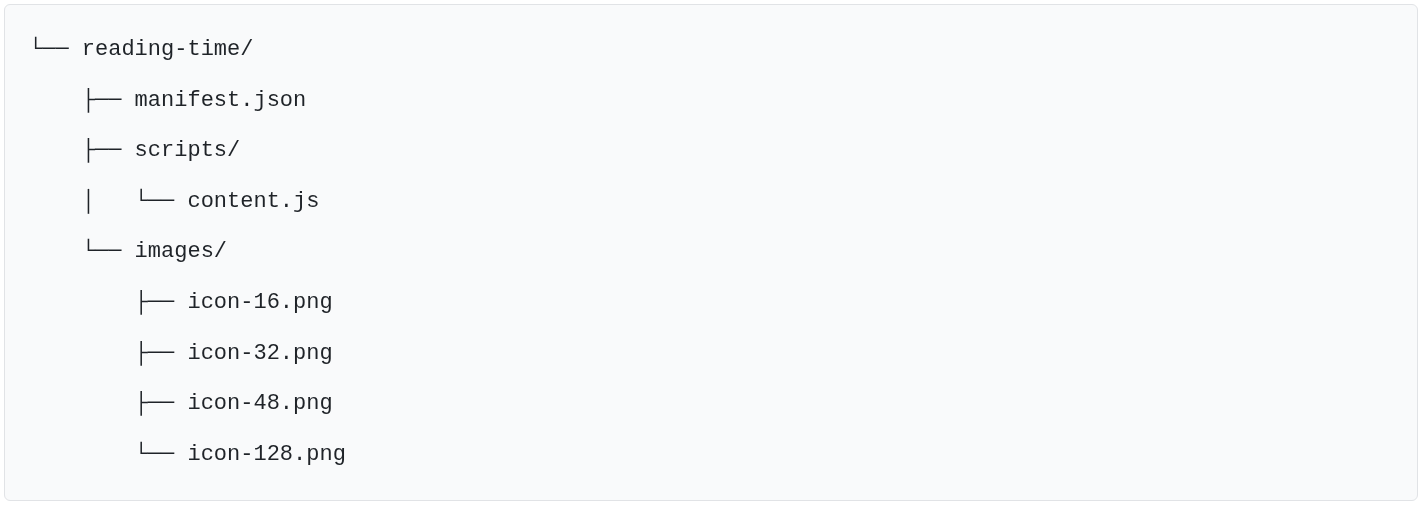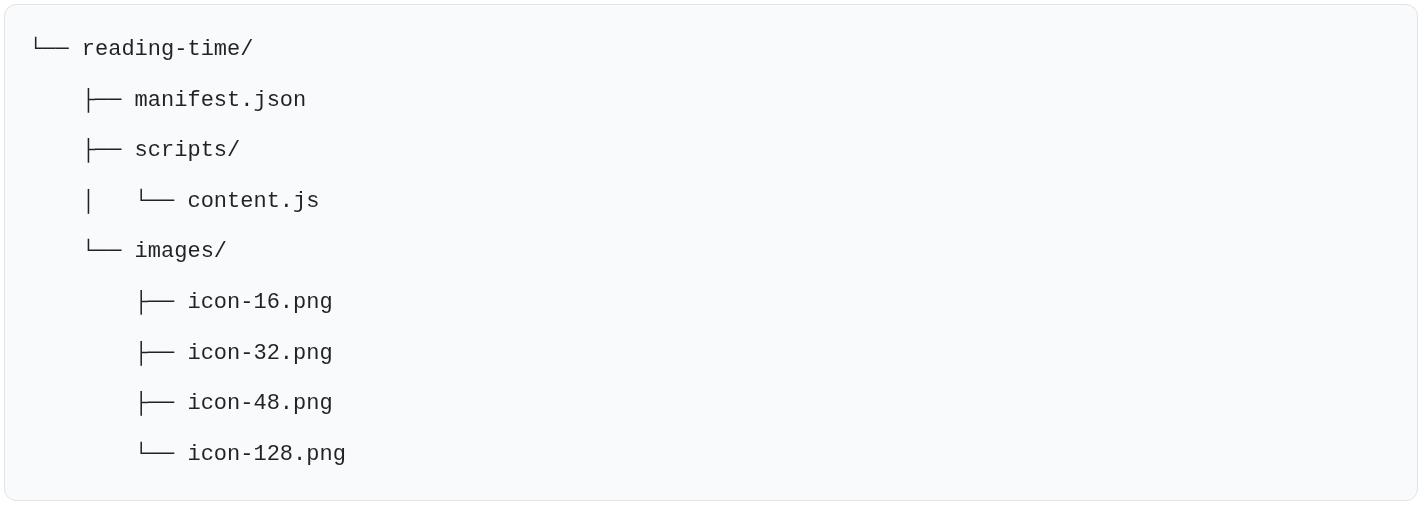--- a/index.html
+++ b/index.html
@@ -8,21 +8,21 @@
       box-sizing: border-box;
     }
     body {
       background: #ffffff;
       padding: 0;
       font-family: ui-monospace, SFMono-Regular, "SF Mono", Menlo, Consolas, "Liberation Mono", monospace;
     }
     .code-block {
       background: #f9fafb;
       border: 1px solid #e1e3e6;
-      border-radius: 12px;
+      border-radius: 6px;
       padding: 20px 24px;
       margin: 4px;
       font-size: 22px;
       line-height: 2.3;
       color: #1f2328;
       white-space: pre;
       overflow-x: auto;
     }
     .tree-line {
       display: block;

